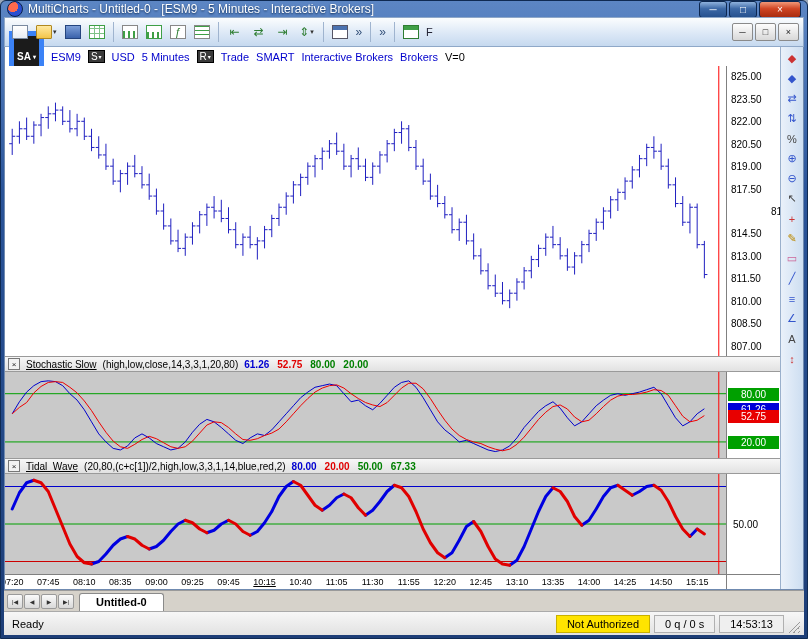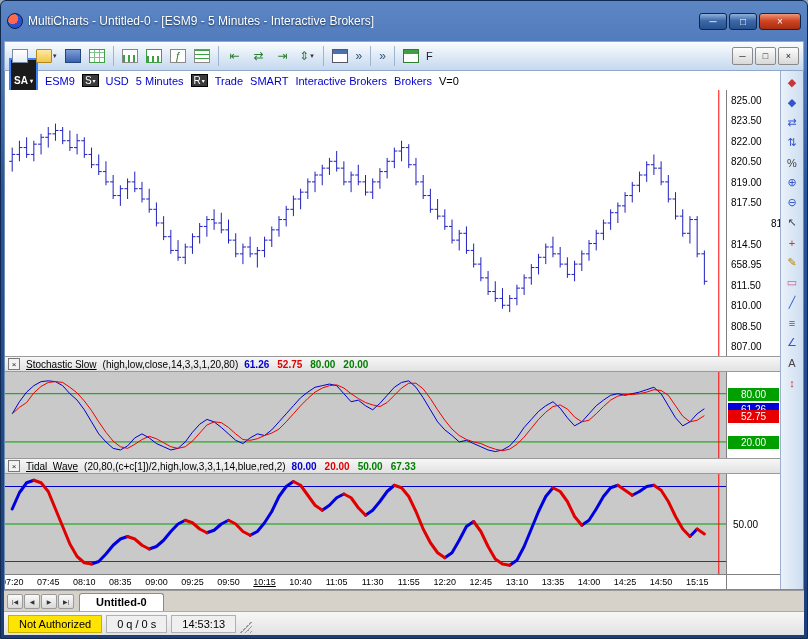--- a/index.html
+++ b/index.html
@@ -1,21 +1,21 @@
 <!DOCTYPE html>
 <html><head>
 <meta charset="utf-8">
 <style>
   html,body{margin:0;padding:0;background:#9aa7b8;font-family:"Liberation Sans",sans-serif;}
   *{box-sizing:border-box;}
   .window{width:808px;height:639px;display:flex;flex-direction:column;
     background:linear-gradient(180deg,#5c86c4,#2a5499 30%,#1d3e77);
     border:1px solid #0f2a52;border-radius:6px 6px 0 0;padding:0 3px 3px 3px;overflow:hidden;}
   
-  .titlebar{height:40px;display:flex;align-items:center;gap:5px;padding:0 3px;color:#fff;font-size:12px;}
+  .titlebar{height:16px;display:flex;align-items:center;gap:5px;padding:0 3px;color:#fff;font-size:12px;}
   .app-icon{width:16px;height:16px;border-radius:50%;
     background:radial-gradient(circle at 35% 35%,#ff6a4d 0 40%,#2b4fd0 41% 100%);
     border:1px solid #09204a;flex:0 0 auto;}
   .title-text{white-space:nowrap;overflow:hidden;text-overflow:ellipsis;text-shadow:0 1px 2px #0b2a55;}
   .caption-btns{margin-left:auto;display:flex;gap:2px;}
   .cap{width:28px;height:17px;border:1px solid #0d2750;border-radius:3px;color:#fff;font-size:10px;
     display:flex;align-items:center;justify-content:center;
     background:linear-gradient(#8fb2dd,#3c68a6 45%,#27528f);}
   .cap.close{width:42px;background:linear-gradient(#f09878,#cf4524 45%,#a92d10);}
   
@@ -60,21 +60,21 @@
   
   .client{flex:1;display:flex;background:#fff;border:1px solid #6f8ab0;border-top:none;min-height:0;}
   .chart-col{flex:1;display:flex;flex-direction:column;min-width:0;}
   .right-tools{width:23px;background:linear-gradient(90deg,#eaf1fa,#cddef1);border-left:1px solid #9ab0cc;
     display:flex;flex-direction:column;align-items:center;padding-top:2px;gap:1px;flex:0 0 auto;}
   .rt-btn{width:19px;height:19px;display:flex;align-items:center;justify-content:center;font-size:11px;
     border-radius:2px;border:1px solid transparent;}
   
   .sym-header{height:19px;display:flex;align-items:center;gap:7px;padding:1px 4px;font-size:11px;background:#fff;}
   .sa-btn{background:#1b1b1b;color:#fff;font-size:10px;font-weight:bold;padding:15px 3px;display:flex;
-    align-items:center;gap:2px;border:2px solid #3b82f6;}
+    align-items:center;gap:2px;border:5px solid #3b82f6;}
   .mini-btn{background:#3a3a3a;color:#fff;font-size:10px;padding:0 2px;border:1px solid #000;display:flex;
     align-items:center;gap:1px;}
   .mini-dd{font-size:6px;}
   .sym-link{color:#0000cc;}
   .sym-plain{color:#000;}
   
   .main-row{flex:1;display:flex;min-height:0;}
   .plot{flex:1;position:relative;min-width:0;background:#fff;}
   .plot svg{position:absolute;inset:0;width:100%;height:100%;display:block;}
   .axis-col{width:54px;border-left:1px solid #808080;position:relative;background:#fff;flex:0 0 auto;
@@ -238,21 +238,21 @@
         </div>
         <div class="axis-col" id="price-axis">
             <span class="pa-label" style="top: 3.60825%; text-align: right;">825.00</span>
             <span class="pa-label" style="top: 11.3402%;">823.50</span>
             <span class="pa-label" style="top: 19.0722%;">822.00</span>
             <span class="pa-label" style="top: 26.8041%;">820.50</span>
             <span class="pa-label" style="top: 34.5361%;">819.00</span>
             <span class="pa-label" style="top: 42.268%;">817.50</span>
             <span class="pa-label" style="top: 50%; margin-left: 40px;">816.00</span>
             <span class="pa-label" style="top: 57.732%;">814.50</span>
-            <span class="pa-label" style="top: 65.4639%;">658.95</span>
+            <span class="pa-label" style="top: 65.4639%;">813.00</span>
             <span class="pa-label" style="top: 73.1959%;">811.50</span>
             <span class="pa-label" style="top: 80.9278%;">810.00</span>
             <span class="pa-label" style="top: 88.6598%;">808.50</span>
             <span class="pa-label" style="top: 96.3918%;">807.00</span>
           </div>
       </div>
 
       <div class="ph">
         <span class="xbox">×</span>
         <span class="ph-title">Stochastic Slow</span>
@@ -310,21 +310,21 @@
       </div>
 
       <div class="time-axis">
         <div class="time-labels" id="time-labels">
             <span class="ta-label" style="left: 1%;">07:20</span>
             <span class="ta-label" style="left: 6%;">07:45</span>
             <span class="ta-label" style="left: 11%;">08:10</span>
             <span class="ta-label" style="left: 16%;">08:35</span>
             <span class="ta-label" style="left: 21%;">09:00</span>
             <span class="ta-label" style="left: 26%;">09:25</span>
-            <span class="ta-label" style="left: 31%;">09:50</span>
+            <span class="ta-label" style="left: 31%;">09:45</span>
             <span class="ta-label" style="left: 36%; text-decoration: underline;">10:15</span>
             <span class="ta-label" style="left: 41%;">10:40</span>
             <span class="ta-label" style="left: 46%;">11:05</span>
             <span class="ta-label" style="left: 51%;">11:30</span>
             <span class="ta-label" style="left: 56%;">11:55</span>
             <span class="ta-label" style="left: 61%;">12:20</span>
             <span class="ta-label" style="left: 66%;">12:45</span>
             <span class="ta-label" style="left: 71%;">13:10</span>
             <span class="ta-label" style="left: 76%;">13:35</span>
             <span class="ta-label" style="left: 81%;">14:00</span>
@@ -392,19 +392,20 @@
     <span class="tab-nav" id="tab-nav">
         <span class="nav-btn">|◀</span>
         <span class="nav-btn">◀</span>
         <span class="nav-btn">▶</span>
         <span class="nav-btn">▶|</span>
       </span>
     <span class="tab">Untitled-0</span>
   </div>
 
   <div class="statusbar">
+    <span class="sb-ready">Ready</span>
     <span class="sb-cell sb-na">Not Authorized</span>
     <span class="sb-cell">0 q / 0 s</span>
     <span class="sb-cell">14:53:13</span>
     <span class="grip"></span>
   </div>
 
 </div>
 
 </body></html>

